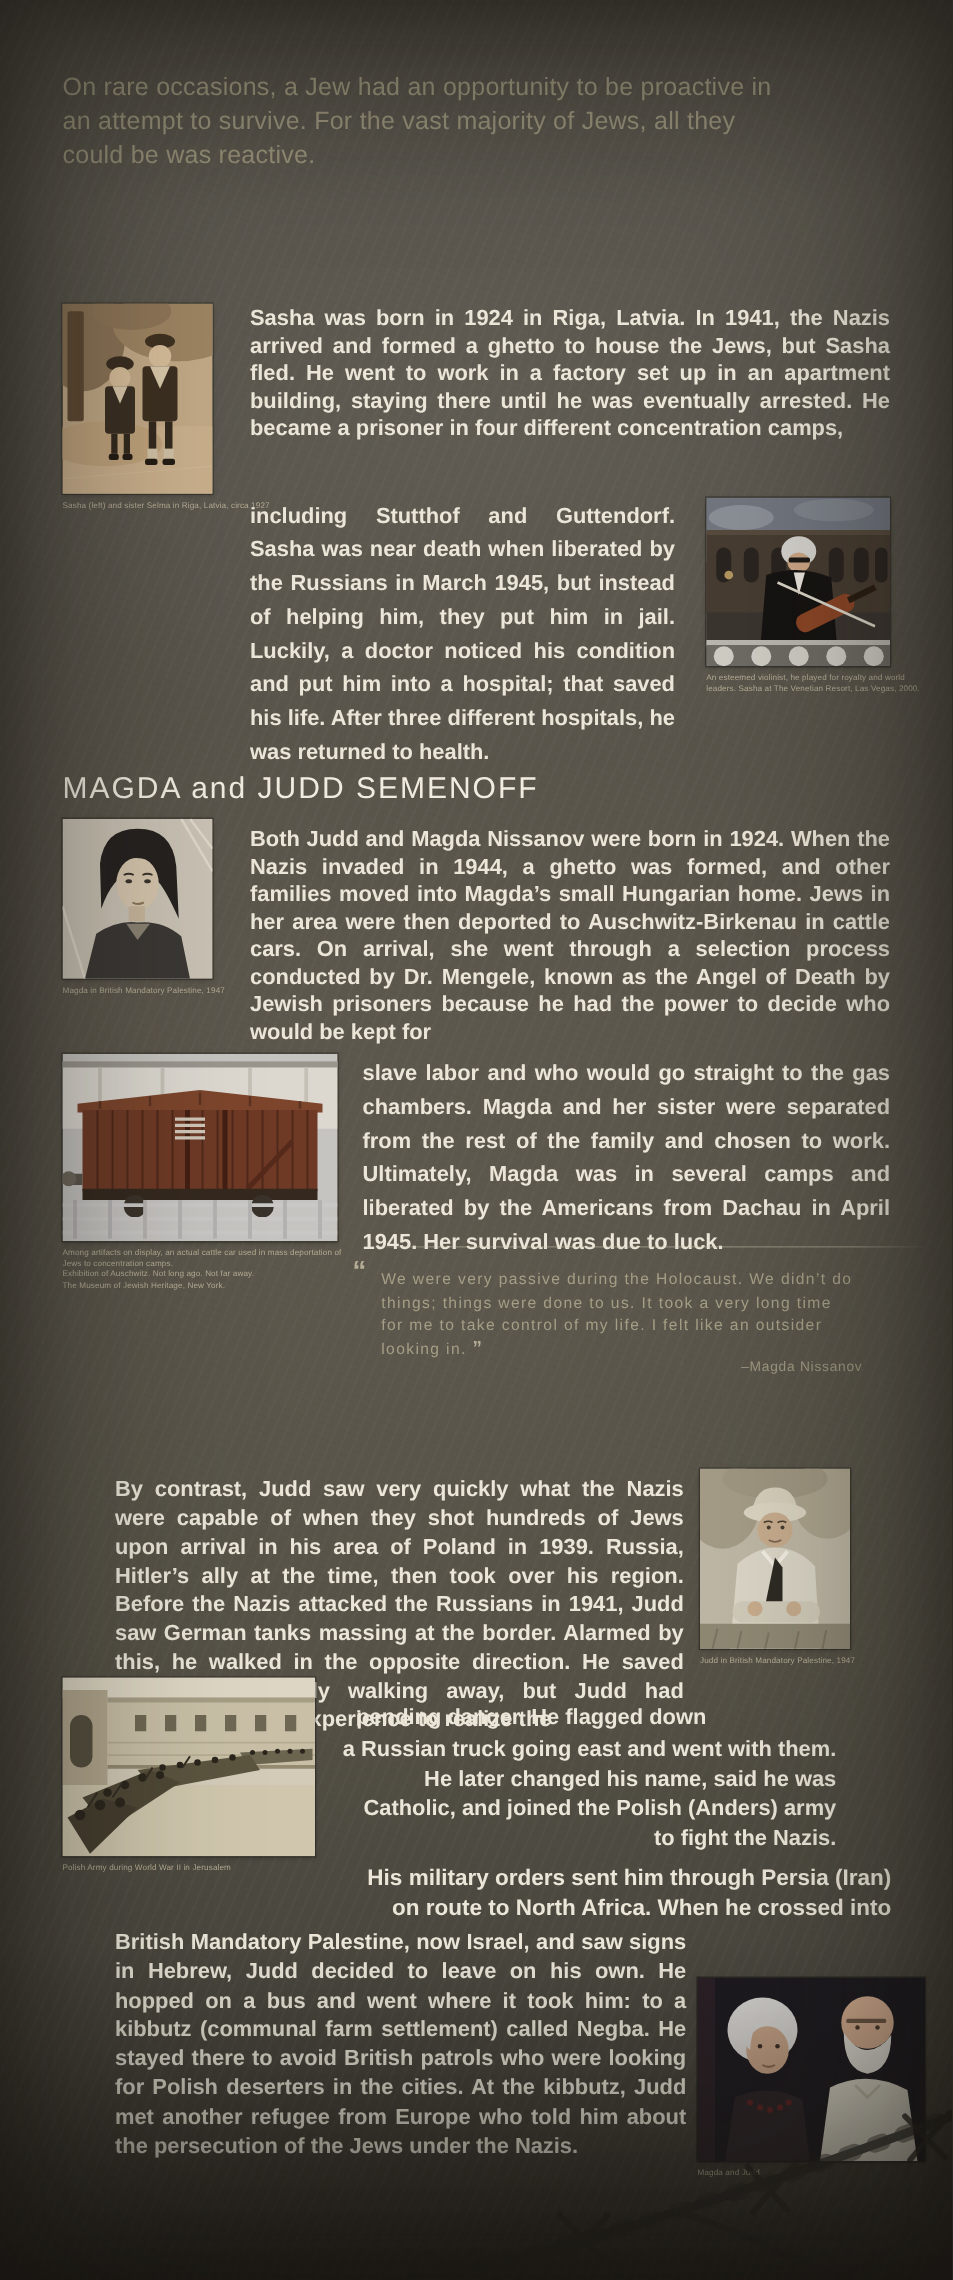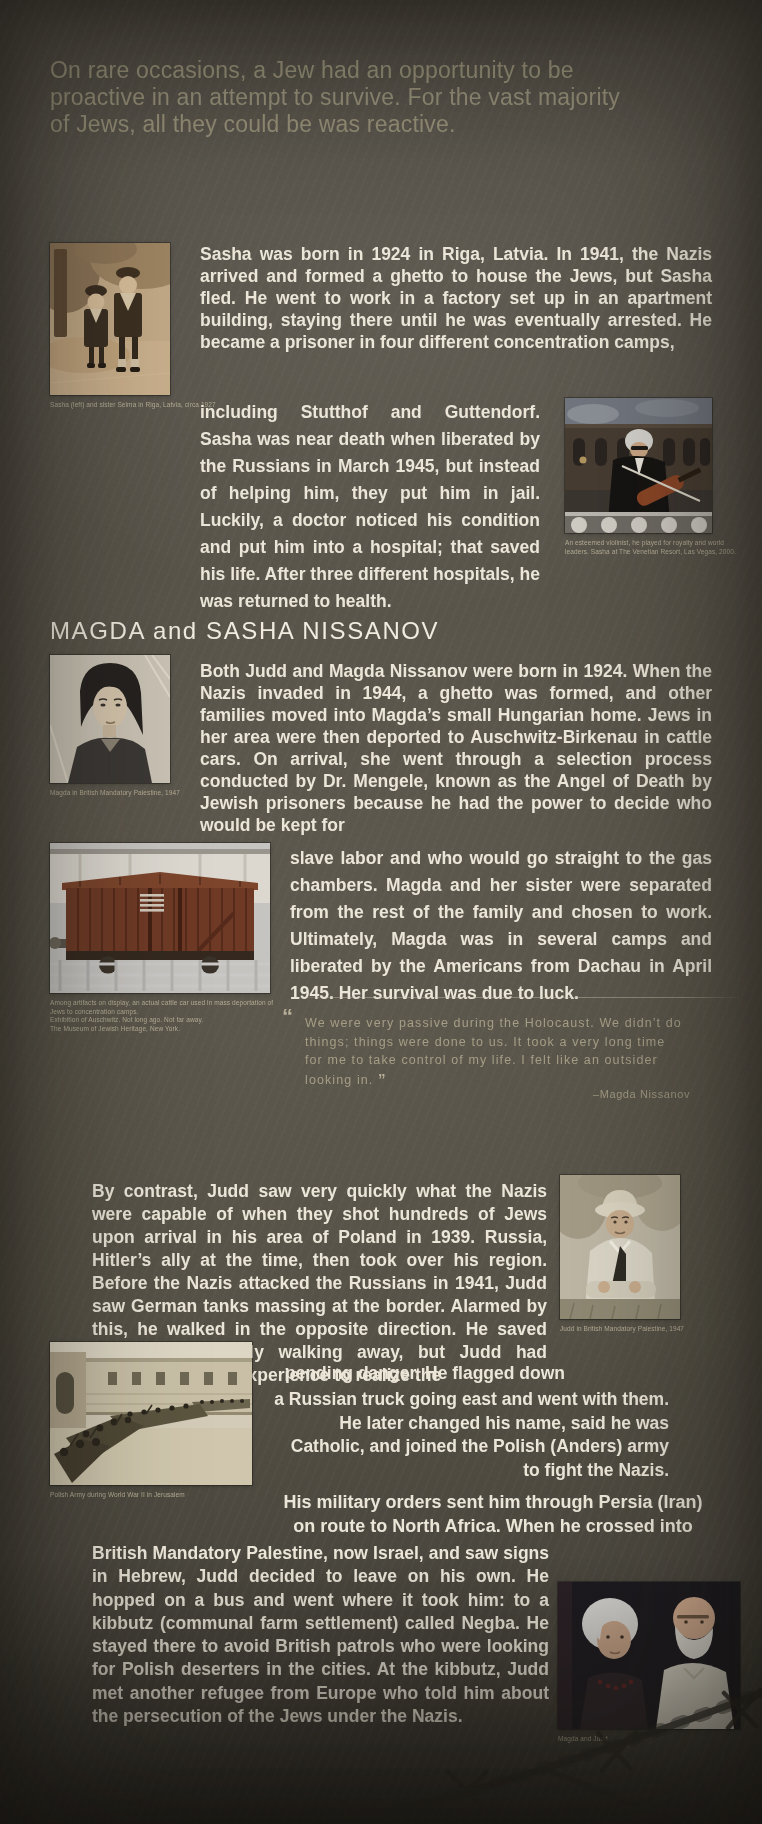--- a/index.html
+++ b/index.html
@@ -13,21 +13,21 @@
       repeating-linear-gradient(21deg, rgba(0,0,0,0.02) 0 1px, rgba(0,0,0,0) 1px 6px),
       linear-gradient(to bottom, #4b473f 0%, #57534a 9%, #5a554b 42%, #555146 72%, #47443c 90%, #34312b 100%);
   }
   #panel::after {
     content:""; position:absolute; inset:0; pointer-events:none;
     box-shadow: inset 0 0 150px 35px rgba(18,16,12,0.50), inset 0 0 45px 8px rgba(22,20,15,0.30);
   }
   .abs { position:absolute; }
   .intro {
     left:50px; top:57px; width:575px;
-    font-size:23px; line-height:27px; color:#928c75; letter-spacing:0.2px;
+    font-size:20px; line-height:27px; color:#928c75; letter-spacing:0.2px;
   }
   .heading {
     color:#f1ecdf; font-size:24px; letter-spacing:1.6px; font-weight:400; white-space:nowrap;
   }
   .body-txt { color:#ebe6d8; text-align:justify;font-weight:bold; }
   .seg-main { font-size:17.5px; line-height:22px; }
   .seg-wrap { font-size:17.5px; line-height:27px; }
   .caption {
     color:#b3ab93; font-size:6.5px; line-height:8.5px; letter-spacing:0.1px;
   }
@@ -125,21 +125,21 @@
         <ellipse cx="14" cy="127" rx="8" ry="8"></ellipse>
         <ellipse cx="44" cy="127" rx="8" ry="8"></ellipse>
         <ellipse cx="74" cy="127" rx="8" ry="8"></ellipse>
         <ellipse cx="104" cy="127" rx="8" ry="8"></ellipse>
         <ellipse cx="134" cy="127" rx="8" ry="8"></ellipse>
       </g>
     </svg>
   </div>
   <div class="abs caption" style="left:565px; top:539px; width:172px;">An esteemed violinist, he played for royalty and world leaders. Sasha at The Venetian Resort, Las Vegas, 2000.</div>
 
-  <div class="abs heading" style="left:50px; top:617px;">MAGDA and SASHA NISSANOV</div>
+  <div class="abs heading" style="left:50px; top:617px;">MAGDA and JUDD SEMENOFF</div>
 
   <div class="photo" style="left:50px; top:655px; width:120px; height:128px;">
     <svg width="120" height="128" viewBox="0 0 120 128">
       <rect width="120" height="128" fill="#c9c2b4"></rect>
       <path d="M95 0 L120 42 M102 0 L120 24 M0 70 L18 128" stroke="#e3dccd" stroke-width="2" opacity="0.8"></path>
       <path d="M30 36 Q33 8 60 8 Q88 8 91 38 L93 80 Q84 60 78 52 Q66 40 56 42 Q40 46 31 72 Z" fill="#262220"></path>
       <ellipse cx="60" cy="52" rx="17" ry="21" fill="#d4c4ac"></ellipse>
       <path d="M43 36 Q60 26 79 38 L79 29 Q60 19 42 29 Z" fill="#262220"></path>
       <ellipse cx="53" cy="50" rx="2.6" ry="1.6" fill="#3a332c"></ellipse>
       <ellipse cx="68" cy="50" rx="2.6" ry="1.6" fill="#3a332c"></ellipse>
@@ -278,21 +278,21 @@
           <circle cx="78" cy="78" r="3.2"></circle>
         <circle cx="14" cy="110" r="4.2"></circle>
           <circle cx="30" cy="102" r="4.2"></circle>
           <circle cx="46" cy="100" r="4"></circle>
       </g>
       <path d="M20 104 L28 92 M40 96 L48 84 M66 82 L72 72 M96 72 L102 63" stroke="#332e23" stroke-width="1.6"></path>
     </svg>
   </div>
   <div class="abs caption nowrap" style="left:50px; top:1491px;">Polish Army during World War II in Jerusalem</div>
 
-  <div class="abs body-txt" style="left:273px; top:1490px; width:440px; font-size:18px; line-height:24px; text-align:center;">His military orders sent him through Persia (Iran) on route to North Africa. When he crossed into</div>
+  <div class="abs body-txt" style="left:273px; top:1490px; width:440px; font-size:18px; line-height:24px; text-align:right;">His military orders sent him through Persia (Iran) on route to North Africa. When he crossed into</div>
 
   <div class="abs body-txt" style="left:92px; top:1542px; width:457px; font-size:17.5px; line-height:23.3px;">British Mandatory Palestine, now Israel, and saw signs in Hebrew, Judd decided to leave on his own. He hopped on a bus and went where it took him: to a kibbutz (communal farm settlement) called Negba. He stayed there to avoid British patrols who were looking for Polish deserters in the cities. At the kibbutz, Judd met another refugee from Europe who told him about the persecution of the Jews under the Nazis.</div>
 
   <div class="photo" style="left:558px; top:1582px; width:182px; height:147px;">
     <svg width="182" height="147" viewBox="0 0 182 147">
       <rect width="182" height="147" fill="#1c1a1f"></rect>
       <rect x="0" y="0" width="14" height="147" fill="#2a2026"></rect>
       <ellipse cx="52" cy="42" rx="28" ry="26" fill="#d9d7d3"></ellipse>
       <ellipse cx="56" cy="58" rx="17" ry="19" fill="#c8a488"></ellipse>
       <path d="M28 44 Q38 16 62 20 Q44 30 42 58 Z" fill="#d9d7d3"></path>

